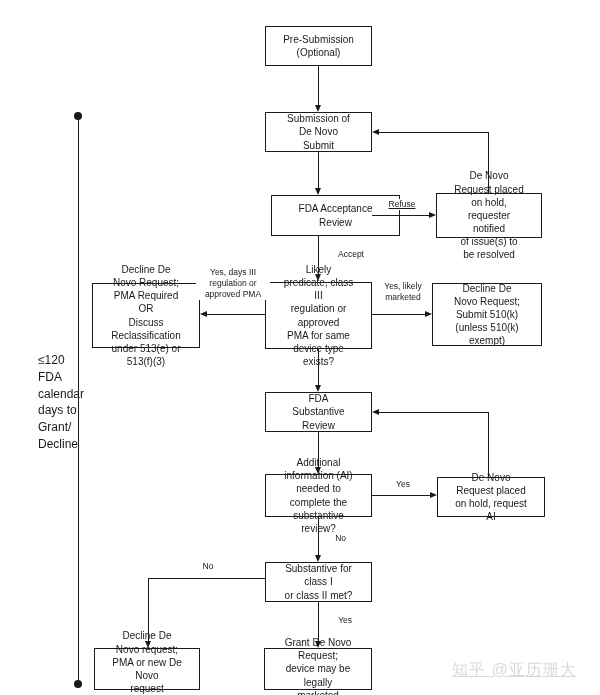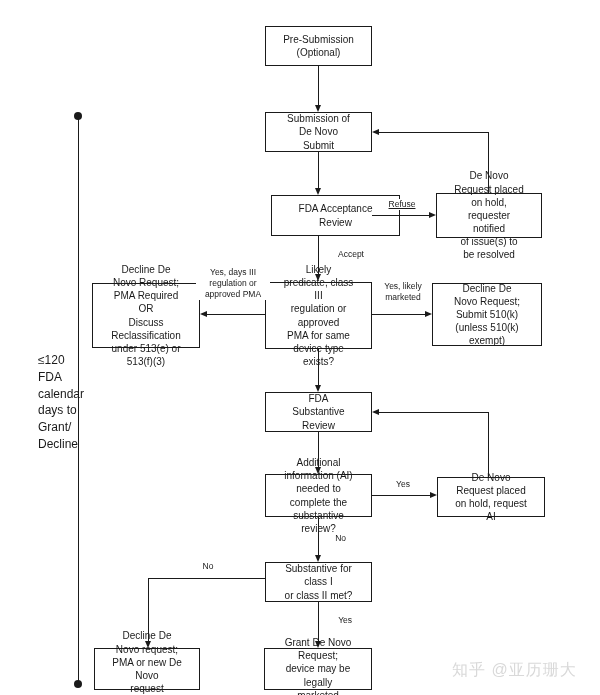--- a/index.html
+++ b/index.html
@@ -159,15 +159,15 @@
 
   <div class="line h" style="left:148px; top:578px; width:117px;"></div>
   <div class="line v" style="left:148px; top:578px; height:63px;"></div>
   <div class="arr down" style="left:144.5px; top:641px;"></div>
   <div class="elabel" style="left:193px; top:561px; width:30px;">No</div>
 
   <div class="line v" style="left:318px; top:602px; height:39px;"></div>
   <div class="arr down" style="left:314.5px; top:641px;"></div>
   <div class="elabel left-align" style="left:322px; top:615px; width:30px;">Yes</div>
 
-  <div class="watermark" style="left:452px; top:660px;">知乎 @亚历珊大</div>
+  <div class="watermark" style="left:452px; top:660px;text-decoration:underline;">知乎 @亚历珊大</div>
 
 </div>
 
 </body></html>

